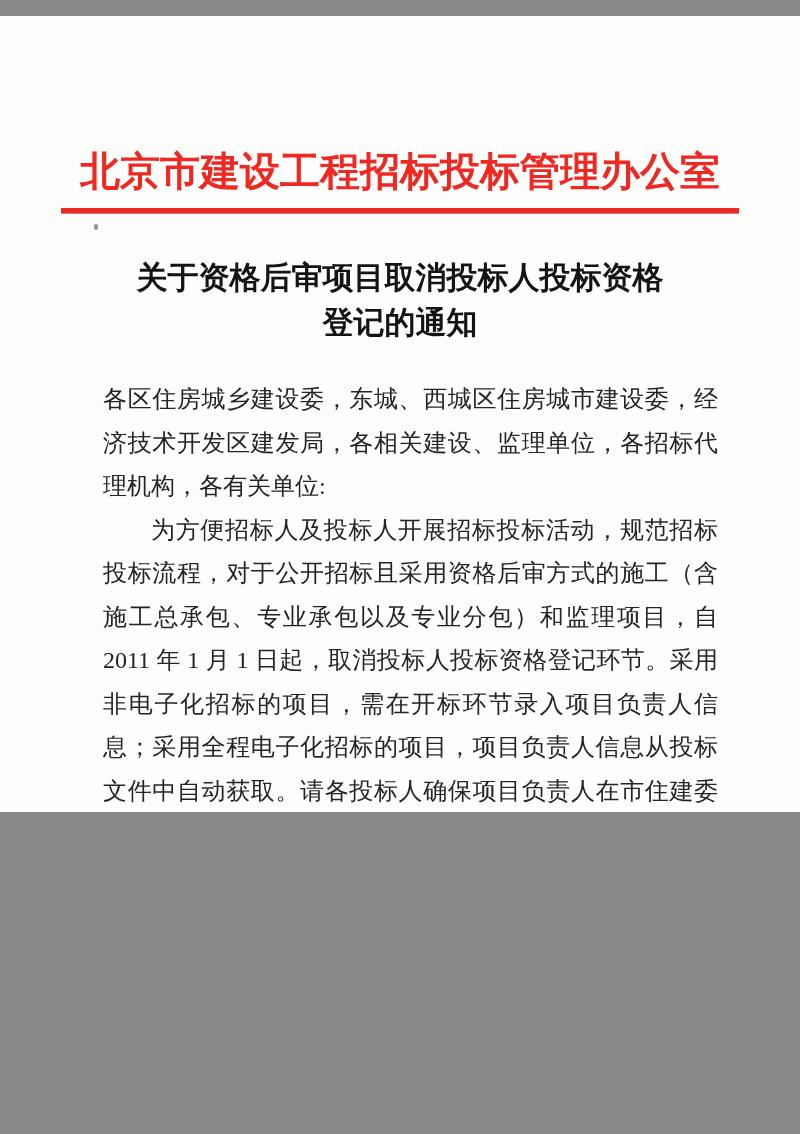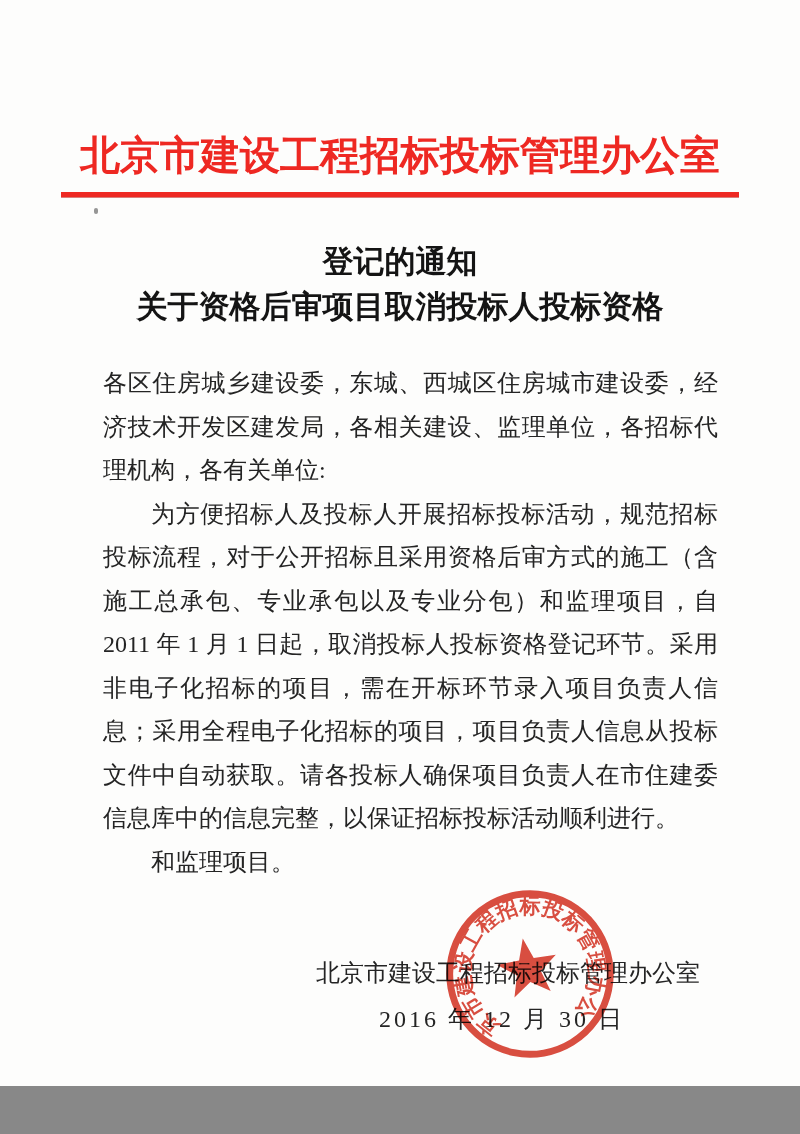--- a/index.html
+++ b/index.html
@@ -3,22 +3,22 @@
 <meta charset="utf-8">
 <style>
   :root{
     --red:#ee2822;
     --seal-red:#d63a2c;
     --ink:#1f1f1f;
   }
   html,body{margin:0;padding:0;background:#888;}
   .page{
     position:relative;
-    width:800px;height:1086px;
-    margin:0 auto;
+    width:800px;height:796px;
+    margin:16px auto;
     background:#fdfdfc;
     overflow:hidden;
     font-family:"Liberation Serif","DejaVu Serif",serif;
     color:var(--ink);
   }
   
   .letterhead{
     padding-top:130px;
     text-align:center;
     font-size:40px;
@@ -95,22 +95,22 @@
 
 <div class="page">
 
   <header>
     <div class="letterhead">北京市建设工程招标投标管理办公室</div>
     <div class="red-rule"></div>
     <div class="artifact"></div>
   </header>
 
   <h1 class="doc-title">
+    <span>关于资格后审项目取消投标人投标资格</span>
     <span>登记的通知</span>
-    <span>关于资格后审项目取消投标人投标资格</span>
   </h1>
 
   <main class="content">
     <p class="salutation">各区住房城乡建设委，东城、西城区住房城市建设委，经济技术开发区建发局，各相关建设、监理单位，各招标代理机构，各有关单位:</p>
     <p class="indent">为方便招标人及投标人开展招标投标活动，规范招标投标流程，对于公开招标且采用资格后审方式的施工（含施工总承包、专业承包以及专业分包）和监理项目，自 2011 年 1 月 1 日起，取消投标人投标资格登记环节。采用非电子化招标的项目，需在开标环节录入项目负责人信息；采用全程电子化招标的项目，项目负责人信息从投标文件中自动获取。请各投标人确保项目负责人在市住建委信息库中的信息完整，以保证招标投标活动顺利进行。</p>
     <p class="indent">和监理项目。</p>
 
     <div class="signature-block">
       <p class="signature">北京市建设工程招标投标管理办公室</p>
       <p class="date">2016 年 12 月 30 日</p>

